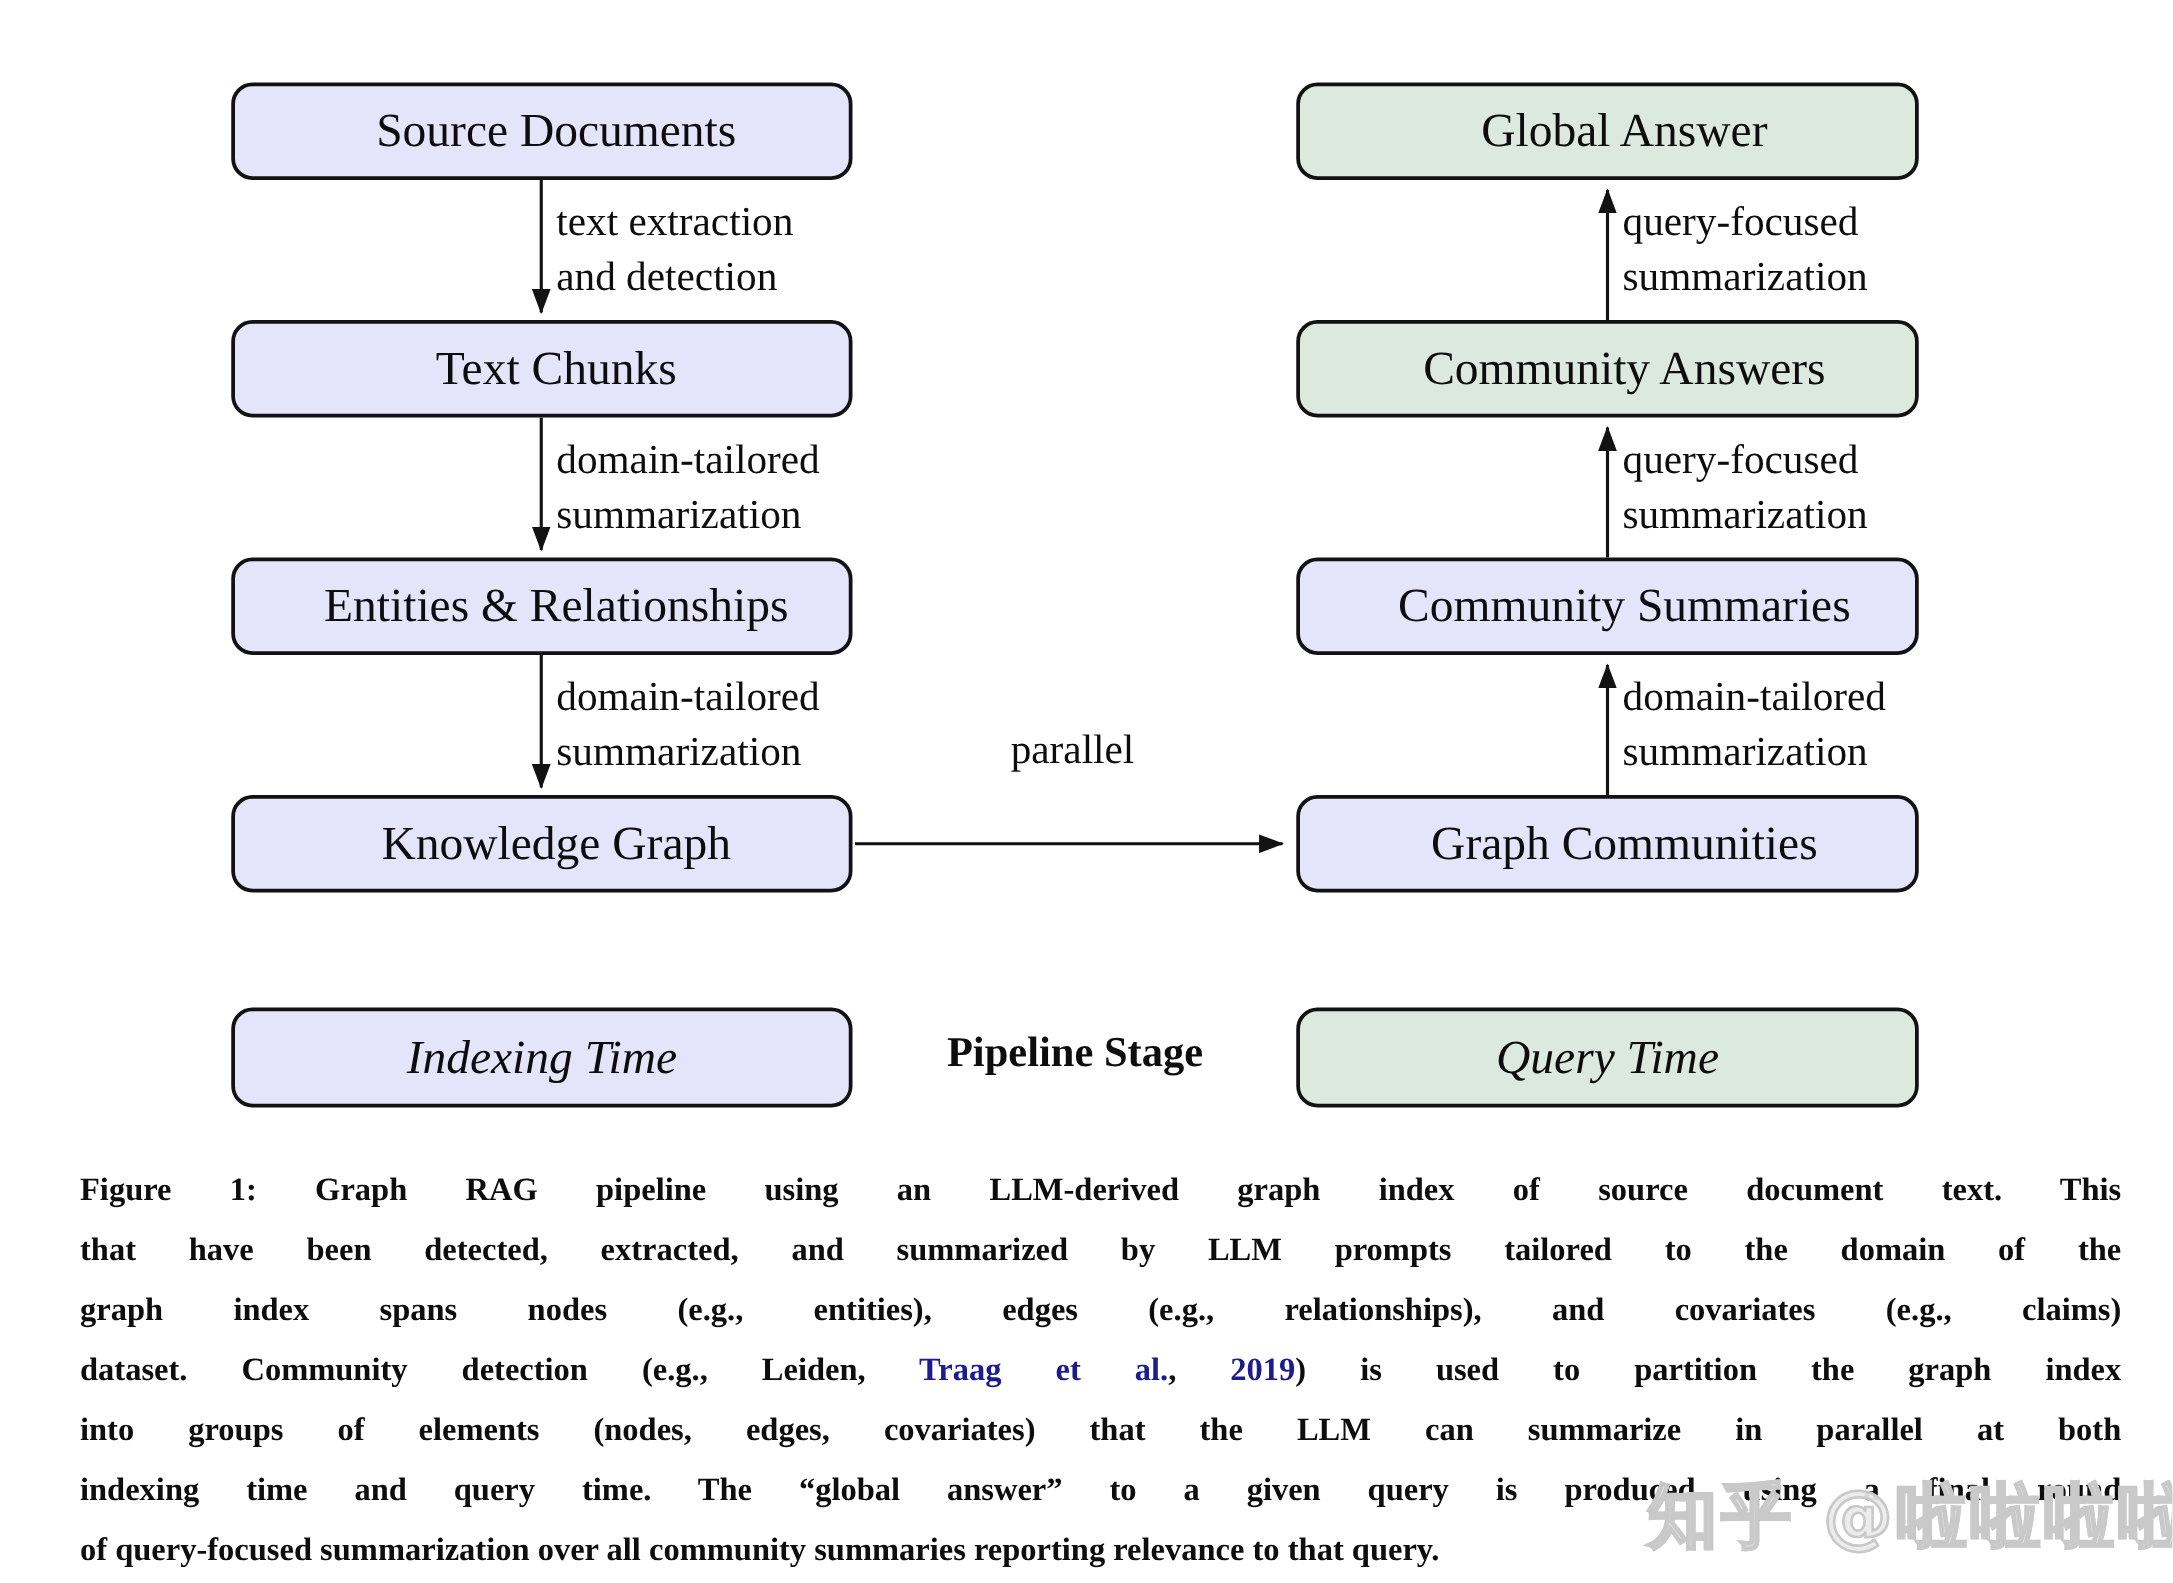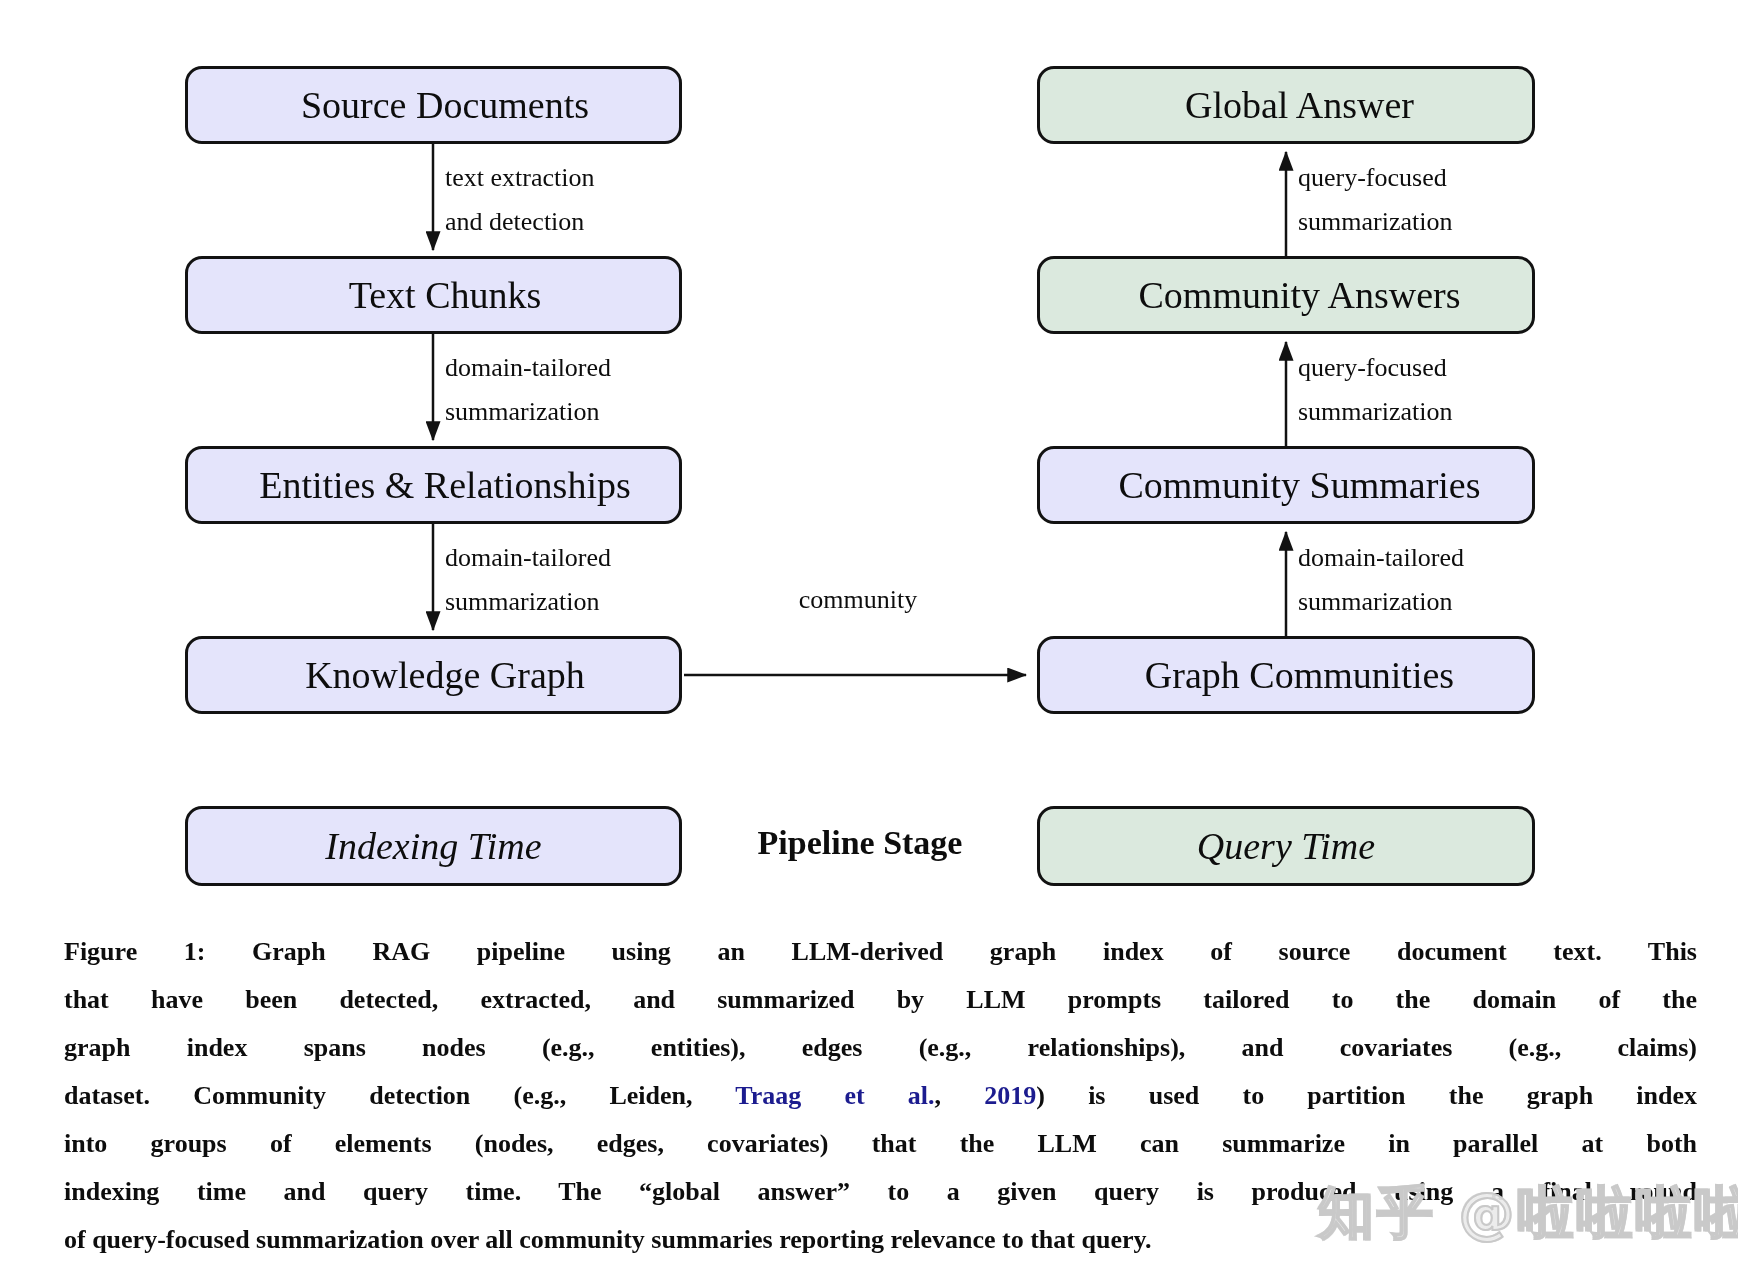--- a/index.html
+++ b/index.html
@@ -28,21 +28,21 @@
     font-size: 38px;
     text-align: center;
   }
   .idx { background: var(--indexing-fill, #e4e4fb); }
   .qry { background: var(--query-fill, #dbe9de); }
   .node-l { left: 185px; width: 497px; padding-left: 23px; }
   .node-r { left: 1037px; width: 498px; padding-left: 27px; }
 
   .edge-label {
     position: absolute;
-    font-size: 26px;
+    font-size: 33px;
     line-height: 44px;
     white-space: nowrap;
   }
   .edge-label.centered { text-align: center; }
 
   .legend-box { font-style: italic; top: 806px; height: 80px; }
   .legend-title {
     position: absolute;
     left: 710px; top: 824px; width: 300px;
     text-align: center;
@@ -111,21 +111,21 @@
   </div>
   <div class="edge-label" style="left:445px; top:346px">
     <div>domain-tailored</div>
     <div>summarization</div>
   </div>
   <div class="edge-label" style="left:445px; top:536px">
     <div>domain-tailored</div>
     <div>summarization</div>
   </div>
   <div class="edge-label centered" style="left:708px; top:578px; width:300px">
-    <div>community</div>
+    <div>parallel</div>
   </div>
   <div class="edge-label" style="left:1298px; top:536px">
     <div>domain-tailored</div>
     <div>summarization</div>
   </div>
   <div class="edge-label" style="left:1298px; top:346px">
     <div>query-focused</div>
     <div>summarization</div>
   </div>
   <div class="edge-label" style="left:1298px; top:156px">

